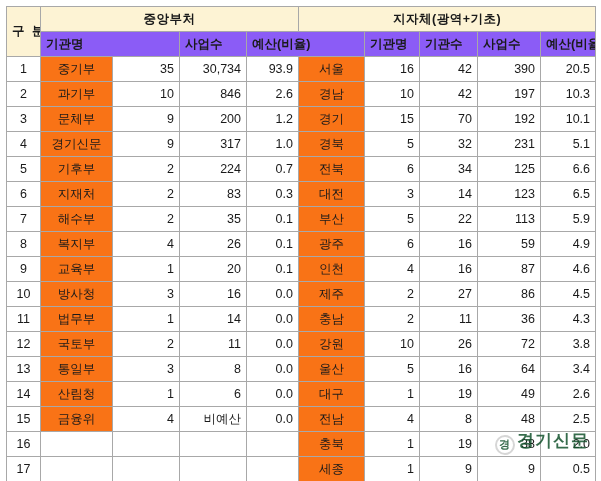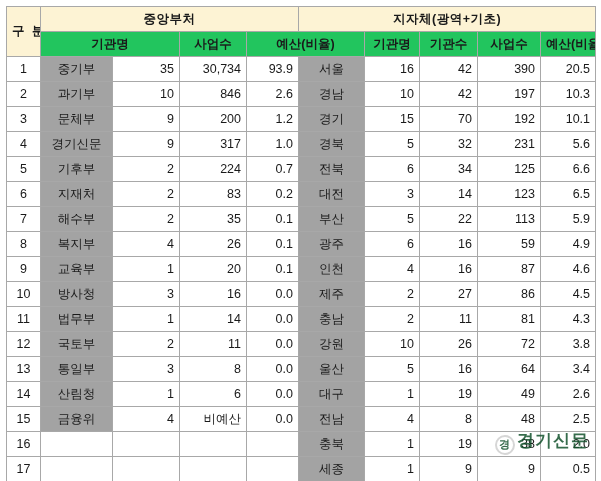--- a/index.html
+++ b/index.html
@@ -38,41 +38,41 @@
     overflow: hidden;
   }
   
   th.hdr {
     background: #fdf3d4;
     font-weight: bold;
     font-size: 13px;
     letter-spacing: 0.5px;
   }
   th.hdr-sub {
-    background: #22c55e;
+    background: #8b5cf6;
     font-weight: bold;
-    text-align: center;
+    text-align: left;
     font-size: 12.5px;
   }
   th.corner {
     background: #fdf3d4;
     font-weight: bold;
     text-align: center;
     font-size: 13px;
     letter-spacing: 2px;
   }
   
   td.num-idx {
     text-align: center;
     background: #ffffff;
     font-size: 12.5px;
   }
   td.name {
     text-align: center;
-    background: #a3a3a3;
+    background: #f97316;
     font-size: 12.5px;
   }
   td.val {
     text-align: right;
     background: #ffffff;
     font-size: 12.5px;
     padding-right: 6px;
   }
   td.blank {
     background: #ffffff;
@@ -188,40 +188,40 @@
       <tr>
         <td class="num-idx">4</td>
         <td class="name">경기신문</td>
         <td class="val">9</td>
         <td class="val">317</td>
         <td class="val">1.0</td>
         <td class="name">경북</td>
         <td class="val">5</td>
         <td class="val">32</td>
         <td class="val">231</td>
-        <td class="val">5.6</td>
+        <td class="val">5.1</td>
       </tr>
       <tr>
         <td class="num-idx">5</td>
         <td class="name">기후부</td>
         <td class="val">2</td>
         <td class="val">224</td>
         <td class="val">0.7</td>
         <td class="name">전북</td>
         <td class="val">6</td>
         <td class="val">34</td>
         <td class="val">125</td>
         <td class="val">6.6</td>
       </tr>
       <tr>
         <td class="num-idx">6</td>
         <td class="name">지재처</td>
         <td class="val">2</td>
         <td class="val">83</td>
-        <td class="val">0.2</td>
+        <td class="val">0.3</td>
         <td class="name">대전</td>
         <td class="val">3</td>
         <td class="val">14</td>
         <td class="val">123</td>
         <td class="val">6.5</td>
       </tr>
       <tr>
         <td class="num-idx">7</td>
         <td class="name">해수부</td>
         <td class="val">2</td>
@@ -271,21 +271,21 @@
       </tr>
       <tr>
         <td class="num-idx">11</td>
         <td class="name">법무부</td>
         <td class="val">1</td>
         <td class="val">14</td>
         <td class="val">0.0</td>
         <td class="name">충남</td>
         <td class="val">2</td>
         <td class="val">11</td>
-        <td class="val">81</td>
+        <td class="val">36</td>
         <td class="val">4.3</td>
       </tr>
       <tr>
         <td class="num-idx">12</td>
         <td class="name">국토부</td>
         <td class="val">2</td>
         <td class="val">11</td>
         <td class="val">0.0</td>
         <td class="name">강원</td>
         <td class="val">10</td>

